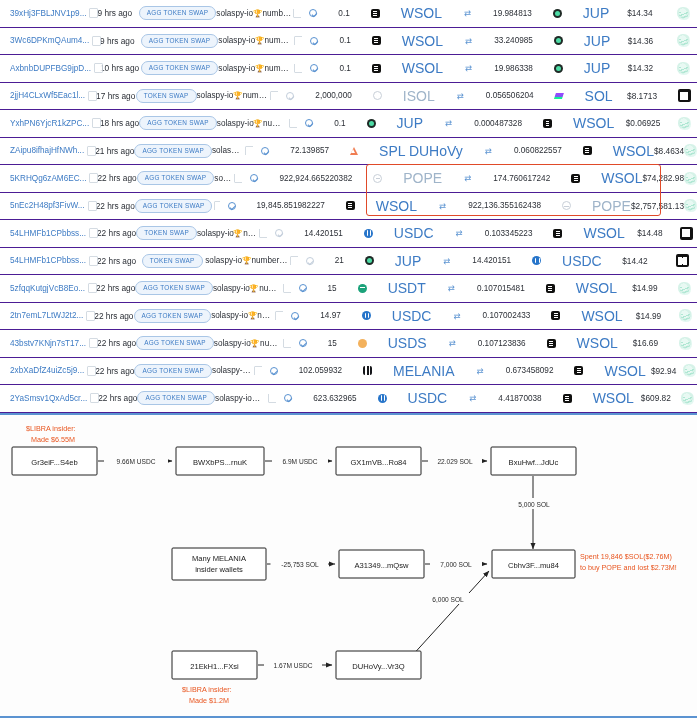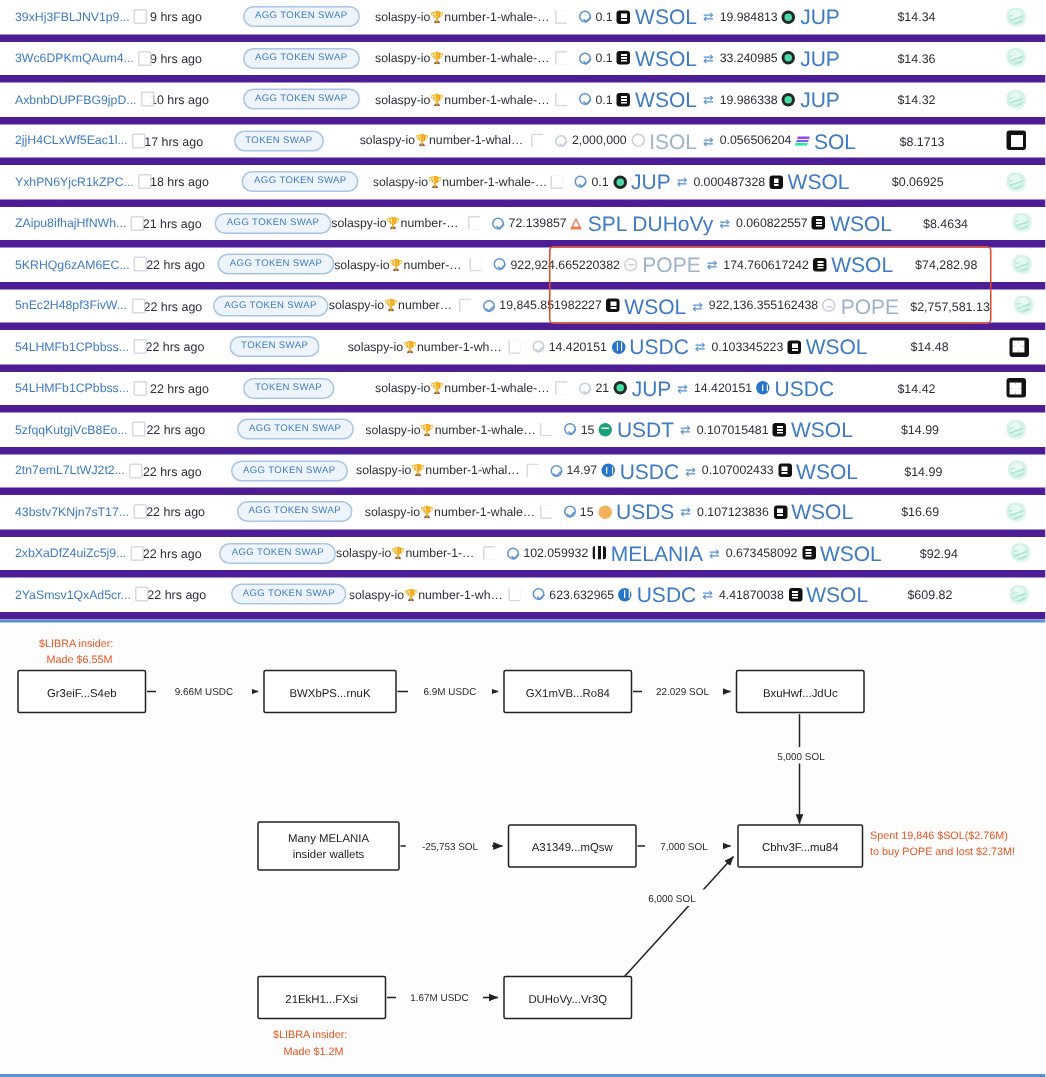--- a/index.html
+++ b/index.html
@@ -10,30 +10,30 @@
     font-family: "Liberation Sans", sans-serif;
     overflow: hidden;
   }
   #app { position: relative; width: 697px; height: 718px; }
 
   
   .tx-table { width: 697px; height: 413px; background: #fff; position: relative; }
   .tx-row {
     display: flex; align-items: center;
     height: 27.5px;
-    border-bottom: 5px solid #4c1d95;
+    border-bottom: 1px solid #4c1d95;
     font-size: 8.2px;
     color: #30343c;
     white-space: nowrap;
   }
   .c-hash  { width: 100px; padding-left: 10px; display: flex; align-items: center; gap: 4px; }
   .c-age   { width: 62px; color: #2b2f36; font-size: 8.3px; }
   .c-type  { width: 88px; display: flex; }
   .c-from  { width: 128px; display: flex; align-items: center; gap: 3px; overflow: hidden; text-align: right; }
-  .c-swap  { flex: 1; display: flex; align-items: center; gap: 3px; padding-left: 8px; }
+  .c-swap  { flex: 1; display: flex; align-items: center; gap: 21px; padding-left: 8px; }
   .c-usd   { width: 92px; text-align: center; color: #2b2f36; font-size: 8.3px; }
   .c-src   { width: 40px; display: flex; justify-content: center; align-items: center; }
 
   .link { color: #3d7bc4; text-decoration: none; }
   .copy-ico {
     width: 7px; height: 8px; border: 1px solid #b9c2cd; border-radius: 1px;
     position: relative; flex: none; opacity: .85;
   }
   .copy-ico::before {
     content: ""; position: absolute; left: -2px; top: -2px;

